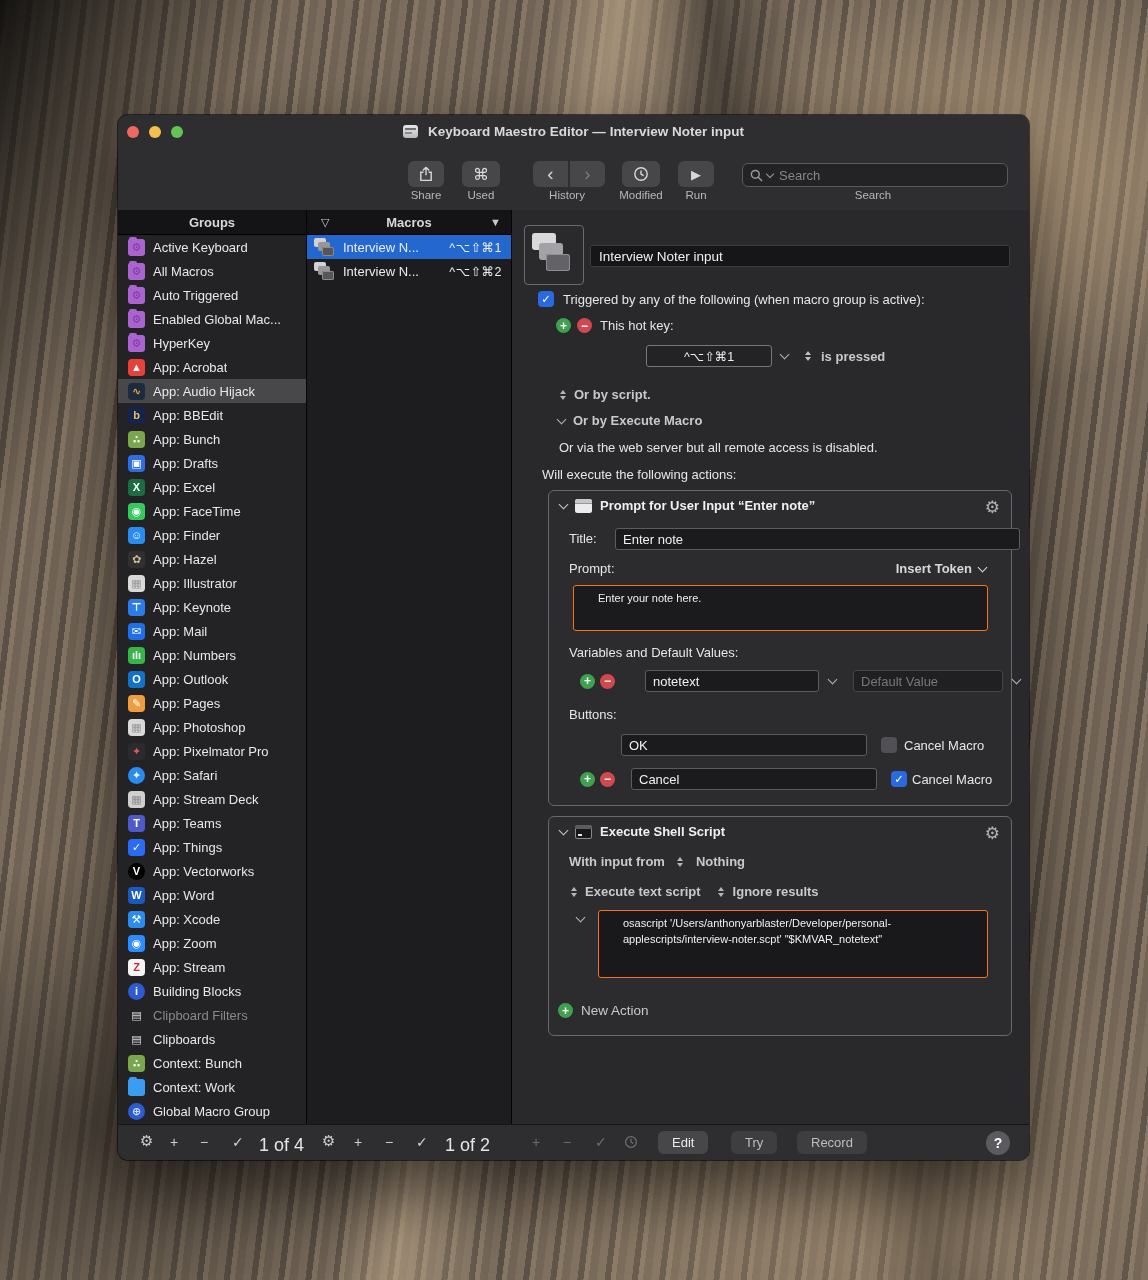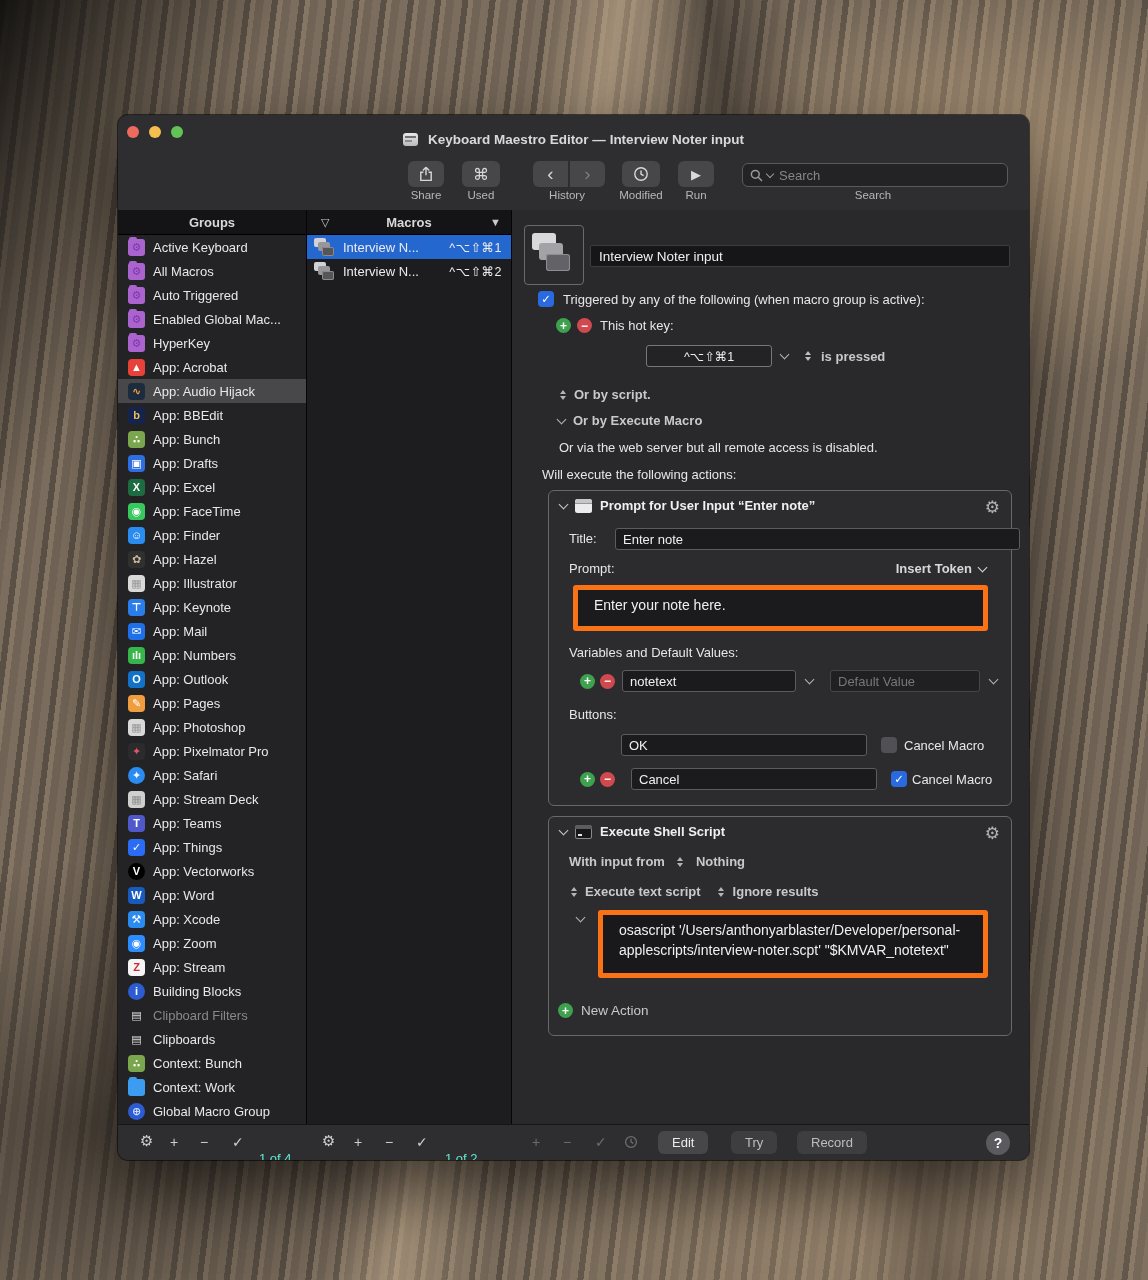--- a/index.html
+++ b/index.html
@@ -20,21 +20,21 @@
     position:absolute;left:118px;top:115px;width:911px;height:1045px;
     background:#2e2e30;border-radius:10px;overflow:hidden;
     box-shadow:0 30px 70px rgba(0,0,0,.6), 0 0 0 1px rgba(0,0,0,.55);
     color:#e8e8ea;font-size:13px;
   }
   
   .titlebar{position:relative;height:38px}
   .lights{position:absolute;left:9px;top:11px;display:flex;gap:10px}
   .light{width:12px;height:12px;border-radius:50%}
   .light.red{background:#ed6a5e}.light.yellow{background:#f4bf4f}.light.green{background:#61c454}
-  .titlewrap{position:absolute;left:0;right:0;top:17px;display:flex;justify-content:center;align-items:center;gap:10px}
+  .titlewrap{position:absolute;left:0;right:0;top:9px;display:flex;justify-content:center;align-items:center;gap:10px}
   .km-ic{width:15px;height:13px;background:linear-gradient(#e8e8ea,#b9b9bd);border-radius:3px;position:relative;overflow:hidden}
   .km-ic::before{content:"";position:absolute;left:2px;top:3px;right:2px;height:2px;background:#6f6f74}
   .km-ic::after{content:"";position:absolute;left:2px;top:7px;width:7px;height:2px;background:#8a8a8f}
   .wtitle{font-weight:700;font-size:13.5px;color:#d9d9db}
   
   .toolbar{position:relative;height:57px}
   .tbtn{position:absolute;top:8px;height:26px;background:#47474a;border-radius:6px;display:flex;align-items:center;justify-content:center;color:#d8d8da}
   .tlabel{position:absolute;top:36px;width:64px;text-align:center;font-size:11.5px;color:#b7b7ba}
   .histwrap{position:absolute;left:415px;top:8px;display:flex;gap:2px}
   .histwrap .hb{width:35px;height:26px;background:#47474a;display:flex;align-items:center;justify-content:center;font-size:19px;color:#d8d8da}
@@ -95,27 +95,27 @@
   .a-gear{position:absolute;right:11px;top:6px;font-size:17px;color:#b2b2b8}
   .win-ic{width:17px;height:14px;background:#ececee;border-radius:2.5px;position:relative;overflow:hidden;flex:0 0 17px}
   .win-ic::before{content:"";position:absolute;top:0;left:0;right:0;height:4px;background:#c7c7cb;border-bottom:1px solid #97979b}
   .sh-ic{width:17px;height:14px;background:#17171a;box-shadow:0 0 0 1px #8a8a8e inset;border-radius:2.5px;position:relative;overflow:hidden;flex:0 0 17px}
   .sh-ic::before{content:"";position:absolute;top:0;left:0;right:0;height:4px;background:#5c5c60}
   .sh-ic::after{content:"";position:absolute;left:3px;bottom:3px;width:4px;height:2px;background:#e8e8ea}
   .a-title{font-weight:700;font-size:13px;color:#f0f0f2}
   .tin{background:#1b1b1d;border:1px solid #5c5c60;border-radius:3px;color:#f0f0f2;font-size:13px;padding:0 7px;height:22px;box-sizing:border-box;font-family:inherit}
   .tin.dim{border-color:#46464a;color:#85858a;background:#202022}
   .tin.dim::placeholder{color:#76767b}
-  .tarea{background:#1b1b1d;border:5px solid #f97316;border-radius:3px;color:#f0f0f2;font-size:14px;padding:5px 16px;box-sizing:border-box;resize:none;font-family:inherit;line-height:1.45}
+  .tarea{background:#1b1b1d;border:1px solid #f97316;border-radius:3px;color:#f0f0f2;font-size:11px;padding:5px 24px;box-sizing:border-box;resize:none;font-family:inherit;line-height:1.45}
   .newaction{position:absolute;display:flex;align-items:center;gap:8px;color:#c9c9cc;font-size:13.5px}
   
   .footer{position:absolute;left:0;right:0;bottom:0;height:35px;background:#2e2e30;border-top:1px solid #151517}
   .fi{position:absolute;top:9px;color:#cfcfd2;font-size:14px;line-height:16px}
   .fi.gear{font-size:15px;top:8px}
-  .fcount{position:absolute;top:26px;color:#5eead4;font-size:13px}
+  .fcount{position:absolute;top:10px;color:#e5e5e5;font-size:18px}
   .fi.dim{opacity:.38}
   .fbtn{position:absolute;top:6px;height:23px;background:#47474a;border-radius:6px;display:flex;align-items:center;justify-content:center;font-size:13px;color:#ececee;padding:0 14px;box-sizing:border-box}
   .fbtn.dimtxt{color:#bdbdc1;background:#3e3e41}
   .fhelp{position:absolute;left:868px;top:6px;width:24px;height:24px;border-radius:50%;background:#5b5b5f;color:#fff;display:flex;align-items:center;justify-content:center;font-size:14px;font-weight:700}
 </style>
 </head>
 <body>
 
 <div class="window">
 
@@ -476,21 +476,21 @@
 
         <span class="lbl" style="position:absolute;left:20px;top:154px">Variables and Default Values:</span>
 
         <div class="row" style="left:31px;top:179px;gap:5px">
           <span class="pm plus">
               <span>+</span>
             </span>
           <span class="pm minus">
               <span>−</span>
             </span>
-          <input class="tin" style="width: 174px; margin-left: 2px;" value="notetext">
+          <input class="tin" style="width: 174px; margin-left: 25px;" value="notetext">
           <span class="chv" style="color:#b5b5b9;margin-left:5px"></span>
           <input class="tin dim" style="width: 150px; margin-left: 12px;" placeholder="Default Value">
           <span class="chv" style="color:#b5b5b9;margin-left:5px"></span>
         </div>
 
         <span class="lbl" style="position:absolute;left:20px;top:216px">Buttons:</span>
 
         <div class="row" style="left:72px;top:243px;gap:7px">
           <input class="tin" style="width: 246px;" value="OK">
           <span class="cb" style="margin-left:7px"></span>

